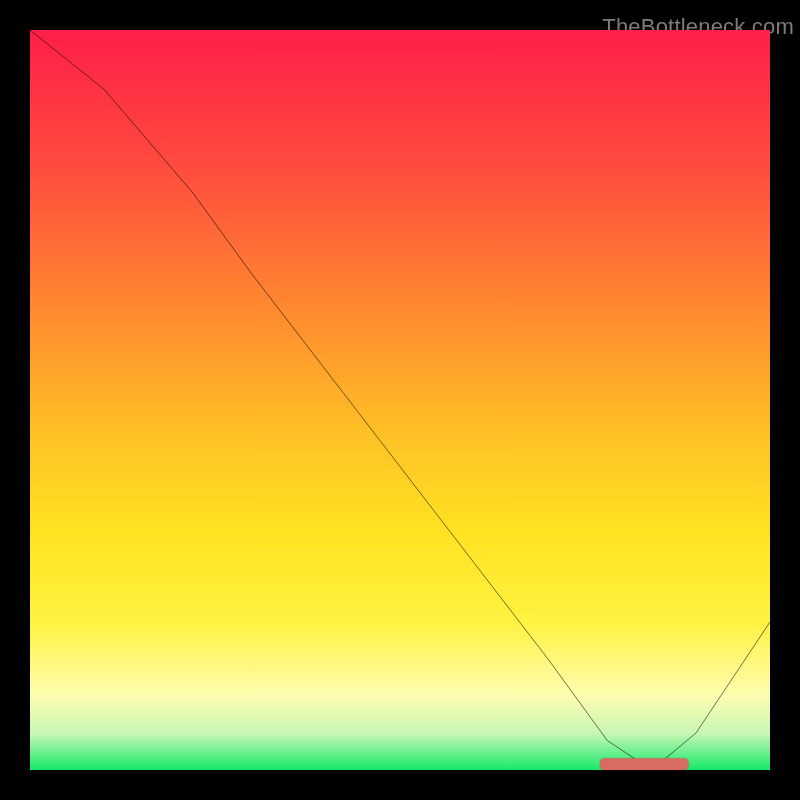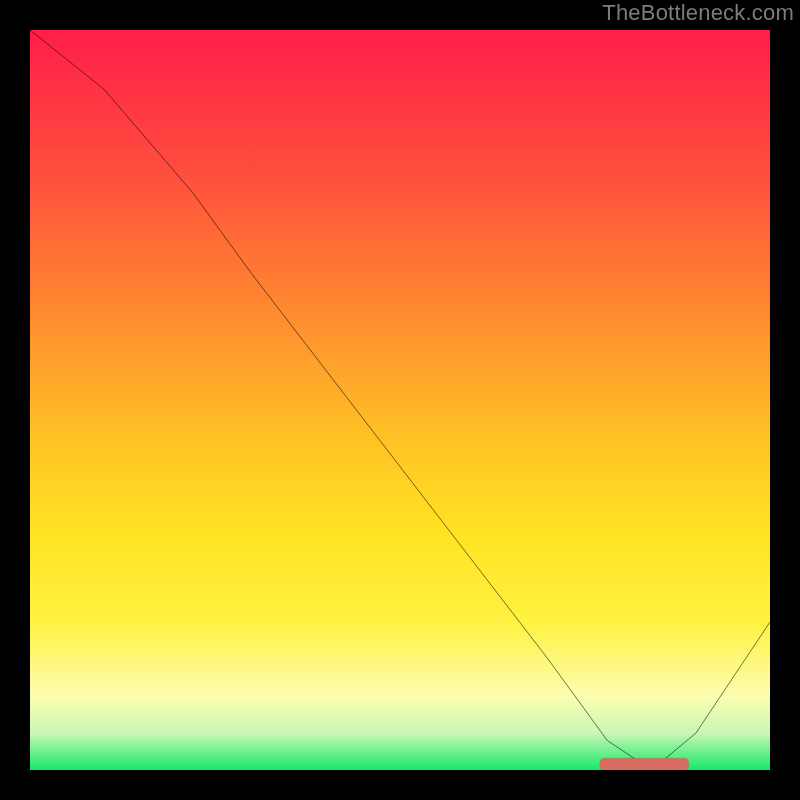--- a/index.html
+++ b/index.html
@@ -4,21 +4,21 @@
 <style>
   html,body { margin:0; padding:0; }
   body {
     width:800px; height:800px;
     font-family: Arial, Helvetica, sans-serif;
     background:#000;
     position:relative;
   }
   .watermark {
     position:absolute;
-    right:6px; top:0;
+    right:6px; top:14px;
     color:#7c7c7c;
     font-size:22px;
     letter-spacing:0.2px;
     user-select:none;
   }
   .plot-area {
     position:absolute;
     left:30px; top:30px;
     width:740px; height:740px;
     background: linear-gradient(to bottom,

